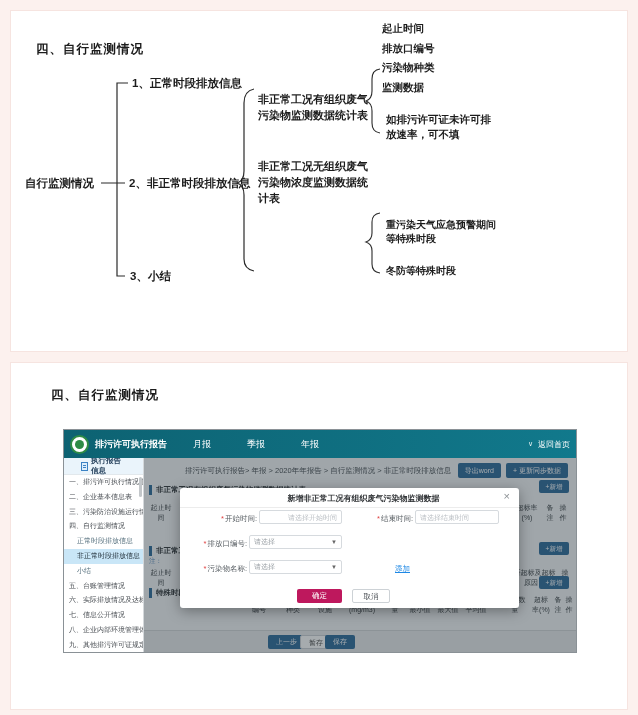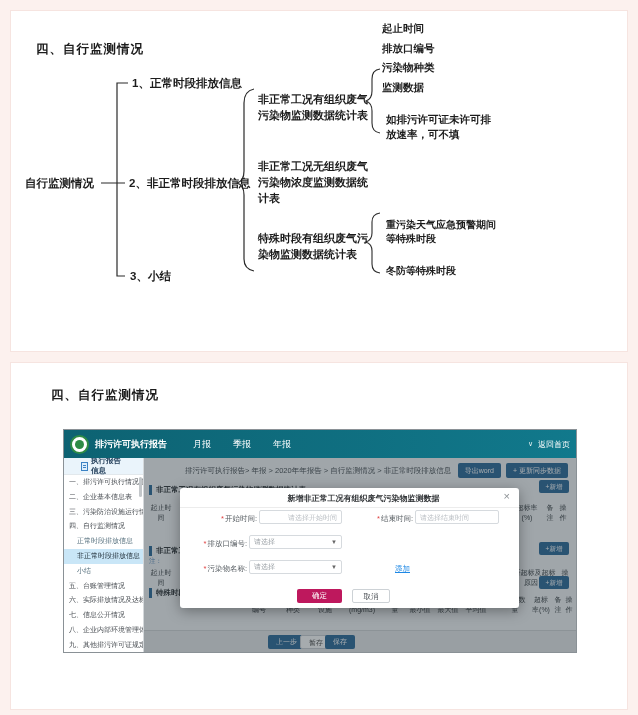--- a/index.html
+++ b/index.html
@@ -48,21 +48,21 @@
   }
   #app-logo {
     width: 19px; height: 19px; border-radius: 50%; background: #fff;
     border: 2px solid #2e8b46; position: relative; flex: 0 0 auto;
   }
   #app-logo::after {
     content: ""; position: absolute; left: 3px; top: 3px; width: 9px; height: 9px;
     border-radius: 50%; background: #2e8b46;
   }
   #app-title { font-size: 9px; font-weight: bold; margin-left: 6px; white-space: nowrap; }
-  #app-nav { display: flex; gap: 22px; margin-left: 26px; font-size: 9px; }
+  #app-nav { display: flex; gap: 36px; margin-left: 26px; font-size: 9px; }
   #app-nav .nav-item { cursor: pointer; white-space: nowrap; }
   #app-home { margin-left: auto; font-size: 8px; display: flex; align-items: center; gap: 5px; white-space: nowrap; }
   #app-home .caret { font-size: 7px; opacity: .9; }
 
   
   #sidebar {
     position: absolute; left: 0; top: 28px; width: 80px; bottom: 0;
     background: #fff; border-right: 1px solid #d4d8db; overflow: hidden;
   }
   #sb-header {
@@ -164,22 +164,20 @@
   <div class="dg-text" id="dg-heading">四、自行监测情况</div>
   <div class="dg-text" id="dg-root">自行监测情况</div>
   <div class="dg-text" id="dg-item1">1、正常时段排放信息</div>
   <div class="dg-text" id="dg-item2">2、非正常时段排放信息</div>
   <div class="dg-text" id="dg-item3">3、小结</div>
   <div class="dg-text" id="dg-tableA">非正常工况有组织废气
 污染物监测数据统计表</div>
   <div class="dg-text" id="dg-tableB">非正常工况无组织废气
 污染物浓度监测数据统
 计表</div>
-  <div class="dg-text" id="dg-tableC">特殊时段有组织废气污
-染物监测数据统计表</div>
   <div class="dg-text" id="dg-fields">起止时间
 排放口编号
 污染物种类
 监测数据</div>
   <div class="dg-text" id="dg-noteA">如排污许可证未许可排
 放速率，可不填</div>
   <div class="dg-text" id="dg-noteC1">重污染天气应急预警期间
 等特殊时段</div>
   <div class="dg-text" id="dg-noteC2">冬防等特殊时段</div>
 </div>

